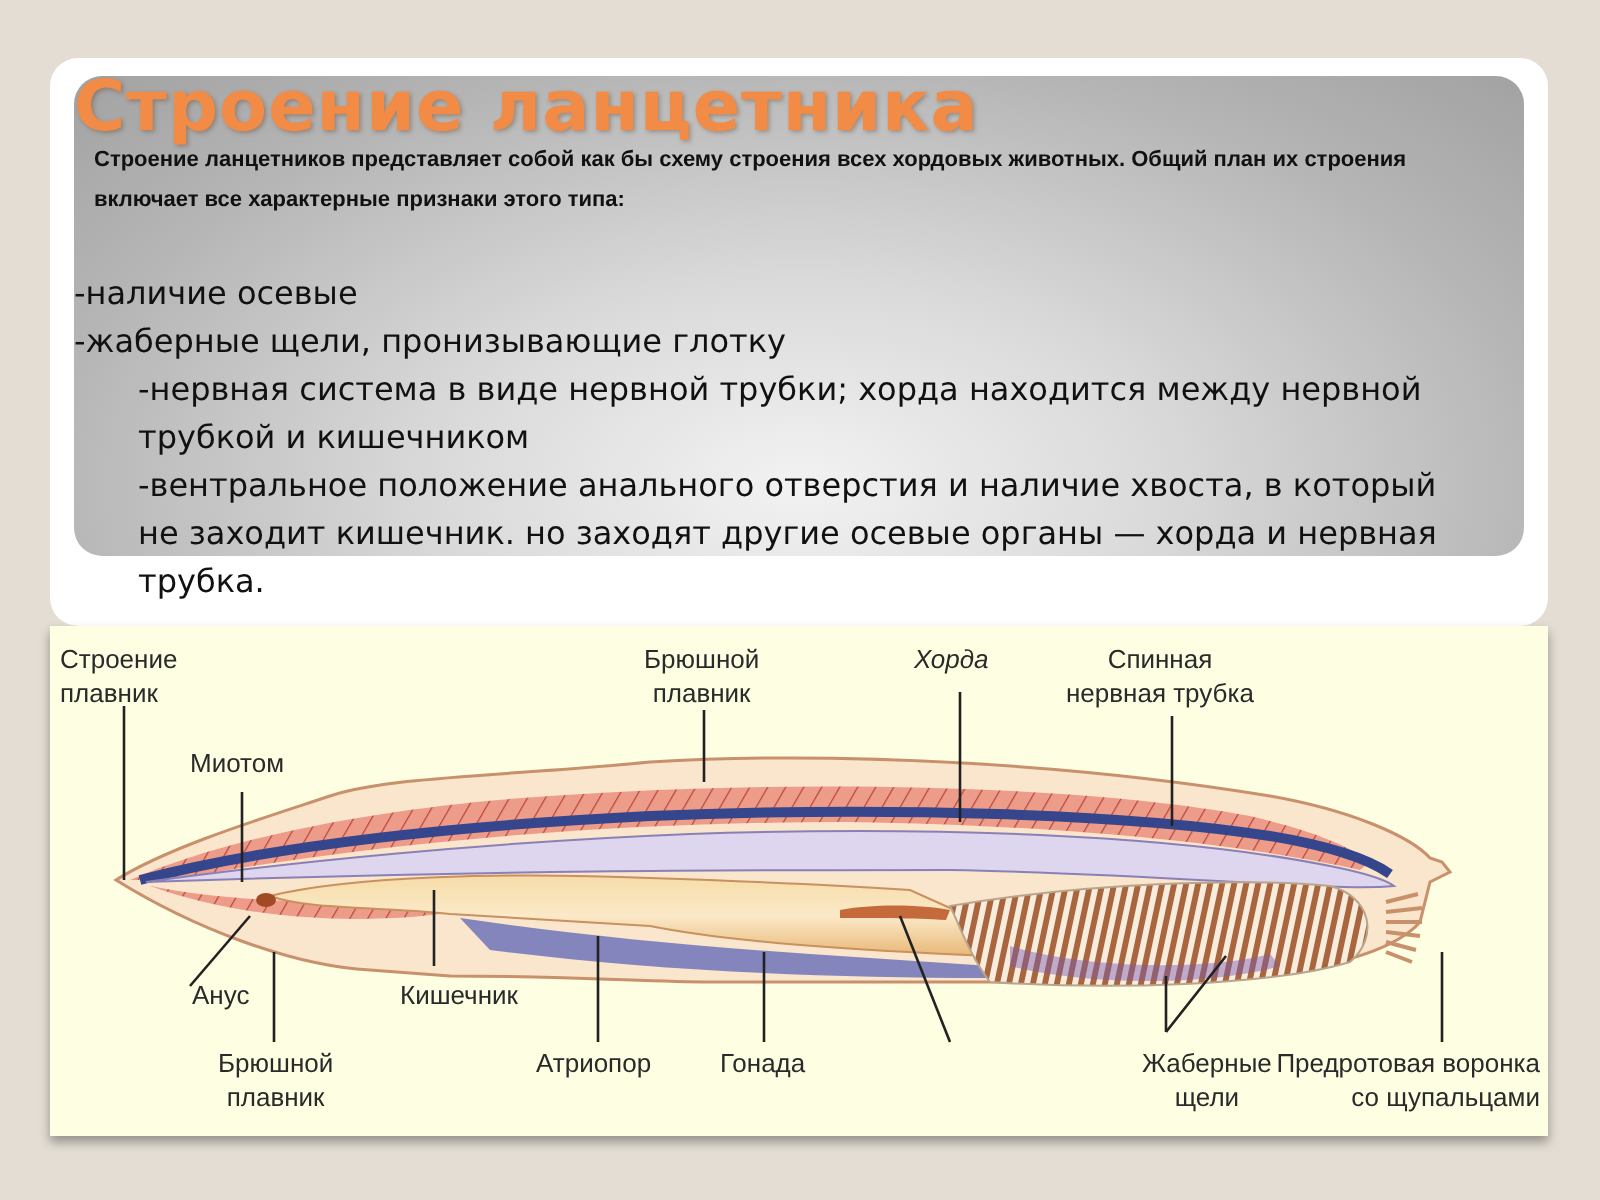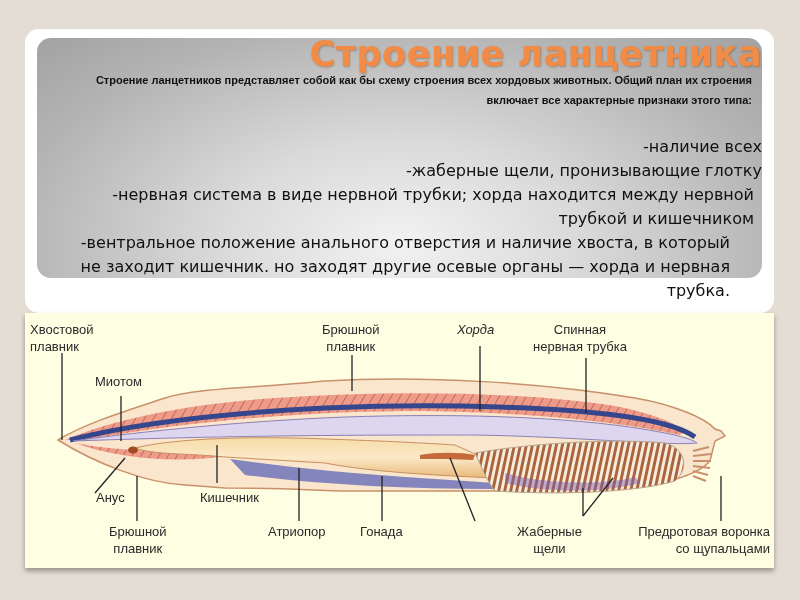--- a/index.html
+++ b/index.html
@@ -10,21 +10,21 @@
       font-family: "DejaVu Sans", sans-serif;
     }
     .slide-frame {
       position: absolute; left: 25px; top: 29px; width: 749px; height: 284px;
       background: #ffffff; border-radius: 14px;
     }
     .text-panel {
       position: absolute; left: 37px; top: 38px; width: 725px; height: 240px;
       border-radius: 14px;
       background: radial-gradient(ellipse at 50% 85%, #f2f2f2 0%, #dadada 35%, #b4b4b4 75%, #a2a2a2 100%);
-      text-align: right;
+      text-align: left;
       color: #111;
     }
     .title {
       position: absolute; left: 0; right: 0; top: -4px;
       font-family: "DejaVu Sans", sans-serif;
       font-weight: bold; font-size: 35px; letter-spacing: 0.5px;
       color: #f28b45;
       text-shadow: 1px 1px 2px rgba(90,50,20,0.35);
     }
     .intro {
@@ -56,23 +56,23 @@
   </style>
 </head>
 <body>
 
 <div class="slide-frame"></div>
 
 <div class="text-panel">
   <div class="title">Строение ланцетника</div>
   <div class="intro">Строение ланцетников представляет собой как бы схему строения всех хордовых животных. Общий план их строения включает все характерные признаки этого типа:</div>
   <div class="features">
-    <span class="feature">-наличие всех</span>
+    <span class="feature">-наличие осевые</span>
     <span class="feature">-жаберные щели, пронизывающие глотку</span>
-    <span class="feature" style="padding:0 8px;">-нервная система в виде нервной трубки; хорда находится между нервной трубкой и кишечником</span>
+    <span class="feature" style="padding:0 8px;margin-left:24px;">-нервная система в виде нервной трубки; хорда находится между нервной трубкой и кишечником</span>
     <span class="feature" style="padding:0 32px;">-вентральное положение анального отверстия и наличие хвоста, в который не заходит кишечник. но заходят другие осевые органы — хорда и нервная трубка.</span>
   </div>
 </div>
 
 <div class="diagram-card">
   <svg class="diagram-svg" width="749" height="255" viewBox="0 0 749 255">
     <defs>
       <pattern id="hatch" width="9" height="12" patternUnits="userSpaceOnUse" patternTransform="skewX(-30)">
         <rect width="9" height="12" fill="#ee9c8a"></rect>
         <line x1="0" y1="0" x2="0" y2="12" stroke="#b8453a" stroke-width="1.4"></line>
@@ -130,21 +130,21 @@
       <line x1="274" y1="155" x2="274" y2="208"></line>
       <line x1="357" y1="163" x2="357" y2="208"></line>
       <line x1="425" y1="145" x2="450" y2="208"></line>
       <line x1="558" y1="175" x2="558" y2="203"></line>
       <line x1="558" y1="203" x2="588" y2="165"></line>
       <line x1="696" y1="163" x2="696" y2="208"></line>
     </g>
   </svg>
 
   <div class="lbl" style="left:5px; top:8px;">
-    <span>Хвостовой</span>
+    <span>Строение</span>
     <span>плавник</span>
   </div>
   <div class="lbl" style="left:70px; top:60px;">
     <span>Миотом</span>
   </div>
   <div class="lbl c" style="left:297px; top:8px;">
     <span>Брюшной</span>
     <span>плавник</span>
   </div>
   <div class="lbl c" style="left:432px; top:8px;font-style:italic;">
@@ -163,21 +163,21 @@
   <div class="lbl c" style="left:84px; top:210px;">
     <span>Брюшной</span>
     <span>плавник</span>
   </div>
   <div class="lbl" style="left:243px; top:210px;">
     <span>Атриопор</span>
   </div>
   <div class="lbl" style="left:335px; top:210px;">
     <span>Гонада</span>
   </div>
-  <div class="lbl c" style="left:492px; top:210px;">
+  <div class="lbl c" style="left:546px; top:210px;">
     <span>Жаберные</span>
     <span>щели</span>
   </div>
   <div class="lbl r" style="right:4px; top:210px;">
     <span>Предротовая воронка</span>
     <span>со щупальцами</span>
   </div>
 </div>
 
 </body></html>

